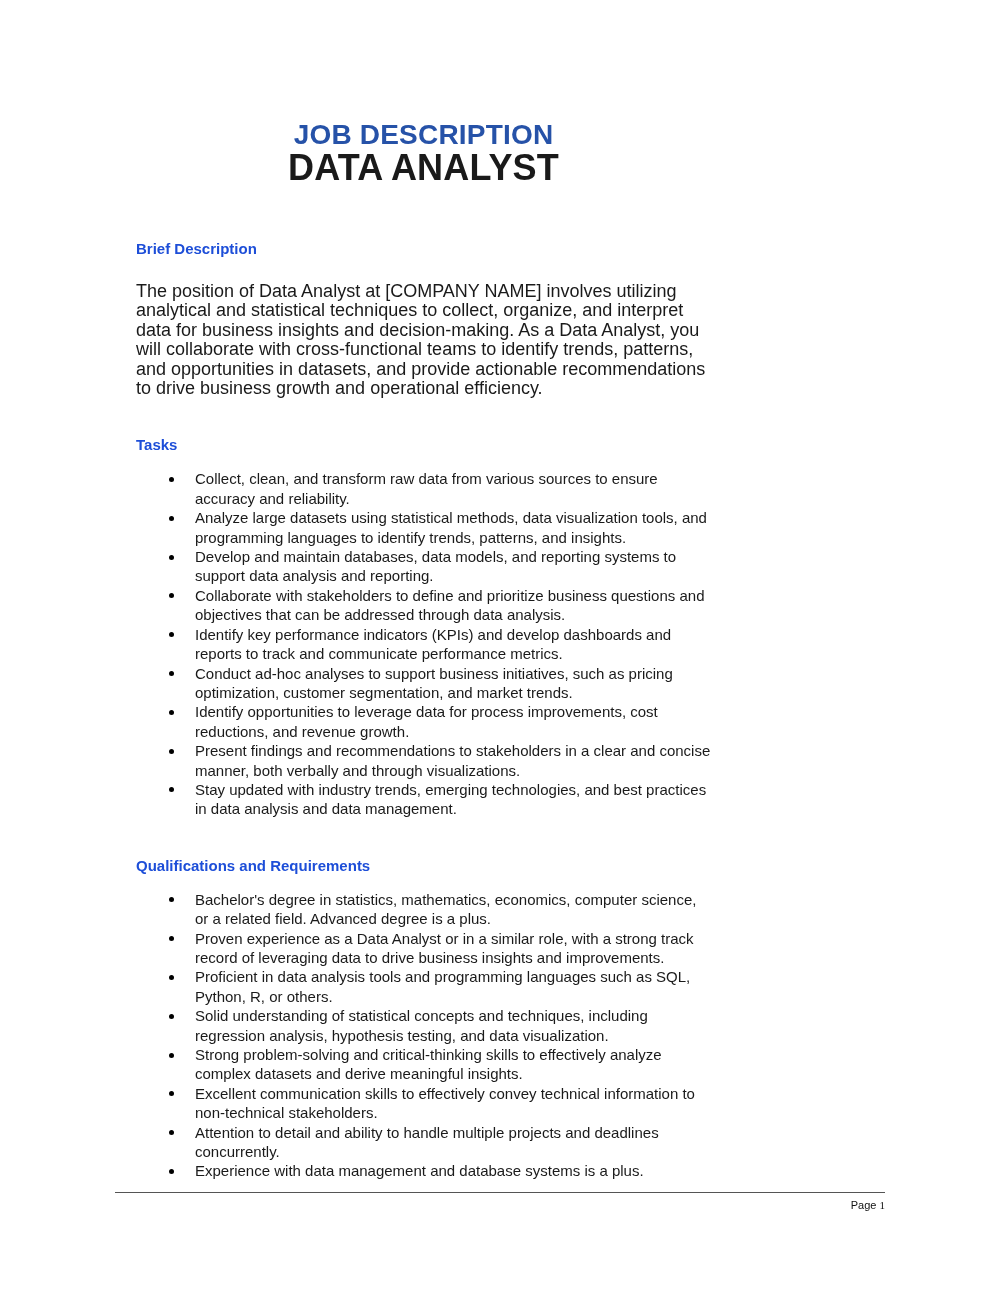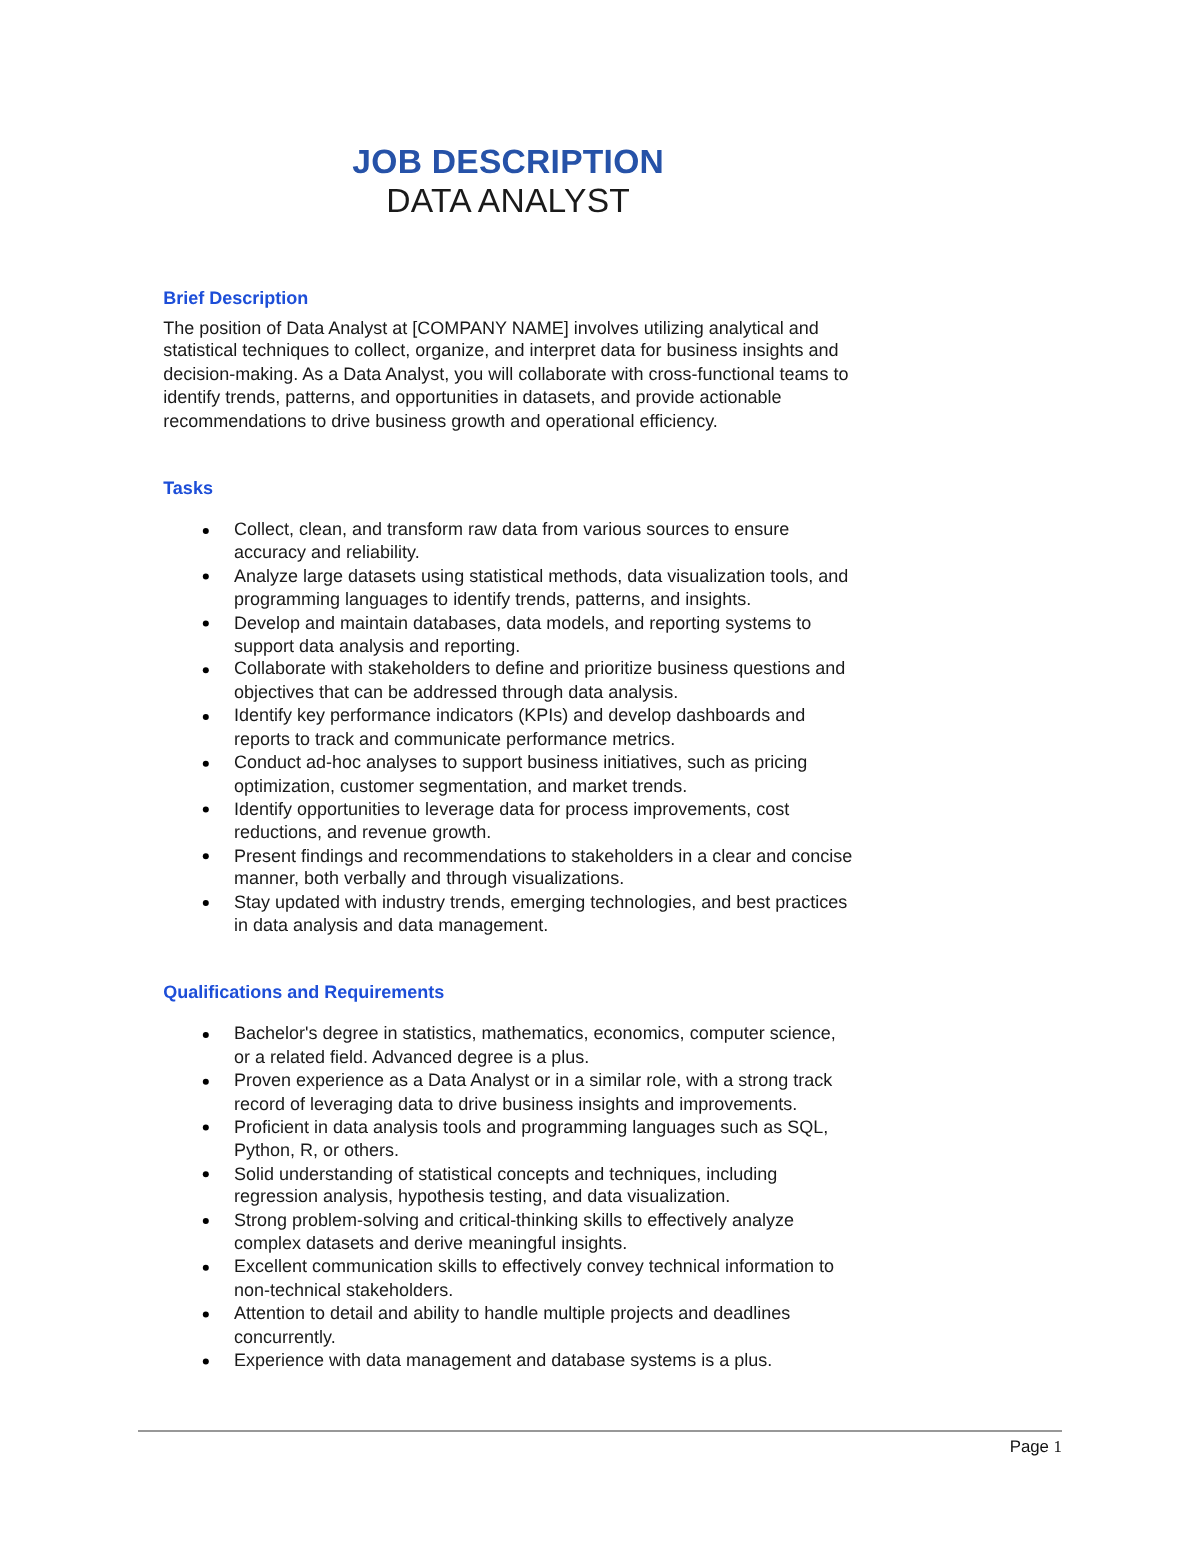--- a/index.html
+++ b/index.html
@@ -22,38 +22,38 @@
     margin-top: 118px;
     text-align: center;
   }
   .title-line1 {
     font-size: 28px;
     font-weight: bold;
     line-height: 33px;
     letter-spacing: 0.2px;
   }
   .title-line2 {
-    font-size: 28px;
-    font-weight: normal;
+    font-size: 36px;
+    font-weight: bold;
     line-height: 33px;
     color: #1a1a1a;
     letter-spacing: 0.2px;
   }
   .section-heading {
     font-size: 15px;
     font-weight: bold;
     line-height: 19px;
     color: #1d4ed8;
   }
   .heading-brief { margin-top: 55px; }
   .heading-tasks { margin-top: 37px; }
   .heading-quals { margin-top: 37px; }
   .para {
-    margin-top: 6px;
-    font-size: 15px;
+    margin-top: 24px;
+    font-size: 18px;
     line-height: 19.4px;
     text-align: left;
   }
   ul.bullets {
     margin-top: 15px;
     list-style: none;
   }
   ul.bullets li {
     position: relative;
     padding-left: 59px;
@@ -77,21 +77,21 @@
     width: 770px;
   }
   .footer-rule {
     border-top: 1px solid #555555;
     width: 100%;
     height: 0;
   }
   .footer-pagenum {
     margin-top: 3px;
     text-align: right;
-    font-size: 14px;
+    font-size: 11px;
     line-height: 19px;
     color: #111111;
   }
   .footer-pagenum .pnum {
     font-family: "Liberation Serif", "DejaVu Serif", serif;
   }
 </style>
 </head>
 <body>
 

